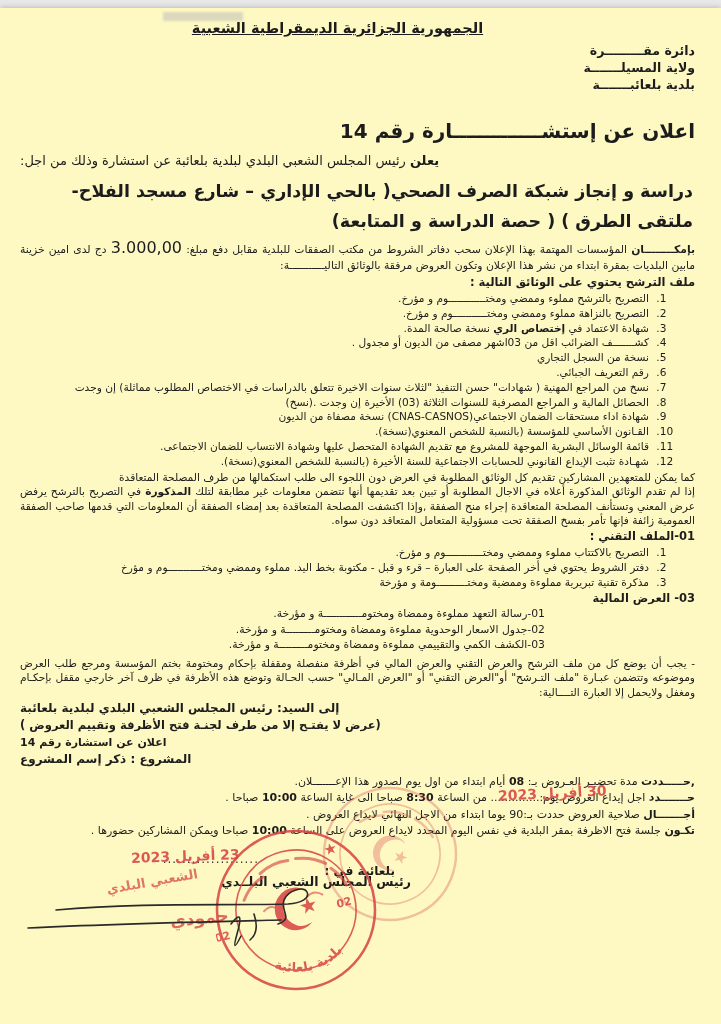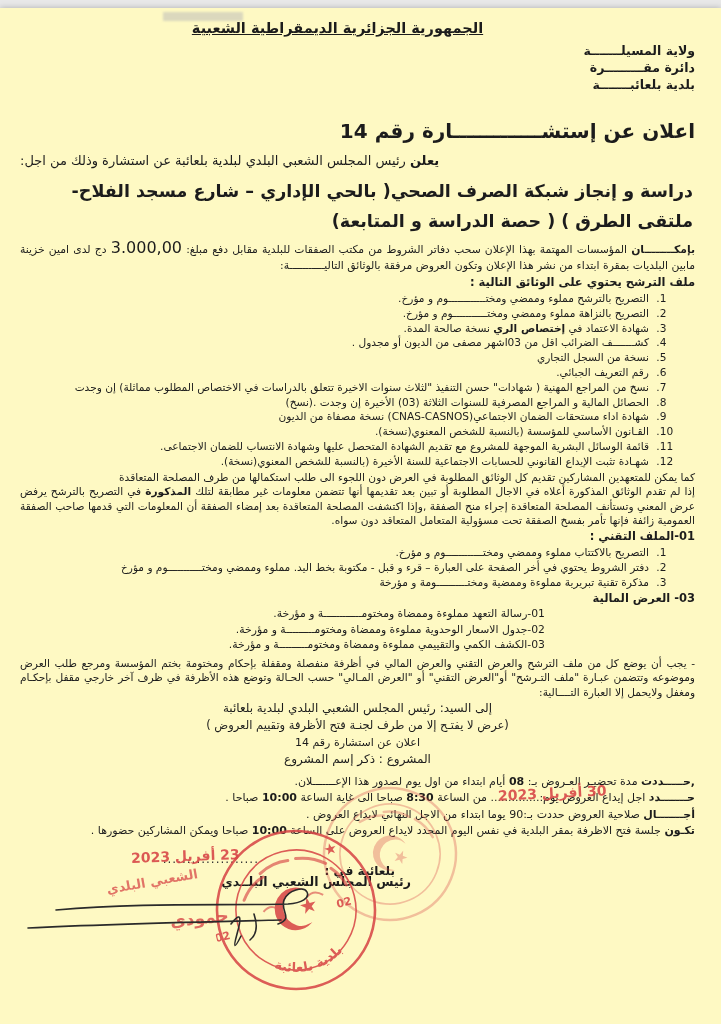--- a/index.html
+++ b/index.html
@@ -24,21 +24,21 @@
   }
   .p1{font-size:10.8px;line-height:16px;margin-top:4px;text-align:justify;}
   .p1 .lead{font-weight:bold;}
   .amount{font-size:16px;font-weight:500;}
   .sec-h{font-size:11.5px;font-weight:bold;line-height:16px;}
   ol{margin:1px 42px 1px 0;padding:0;}
   ol li{font-size:10.6px;line-height:14.8px;padding-right:4px;}
   .note,.para{font-size:10.6px;line-height:14.6px;text-align:justify;}
   .b{font-weight:bold;}
   .fin-line{font-size:10.8px;line-height:15.5px;margin-right:150px;}
-  .center-block{text-align:center;font-weight:normal;}
+  .center-block{text-align:left;font-weight:bold;}
   .center-block div{line-height:17px;}
   .addr-to{font-size:12px;}
   .addr-note{font-size:11.5px;}
   .addr-ann{font-size:11px;}
   .addr-proj{font-size:12px;}
   .dl{font-size:11px;line-height:16.5px;}
   .dl .lead{font-weight:bold;}
   .dots-wrap{position:relative;display:inline-block;}
   .hand{
     position:absolute;color:#d84848;font-weight:bold;font-size:14px;
@@ -65,22 +65,22 @@
 </head>
 <body>
 
 <div class="page">
   <div class="smudge"></div>
   <div class="content">
 
     <div class="country">الجمهورية الجزائرية  الديمقراطية الشعبية</div>
 
     <div class="admin">
+      <div>دائرة مقـــــــــرة</div>
       <div>ولاية المسيلـــــــة</div>
-      <div>دائرة مقـــــــــرة</div>
       <div>بلدية بلعائبـــــــة</div>
     </div>
 
     <div class="ann-title">اعلان عن إستشـــــــــــــارة رقم 14</div>
 
     <div class="intro"><span class="b">يعلن</span><span> رئيس المجلس الشعبي البلدي  لبلدية بلعائبة عن استشارة وذلك من اجل:</span></div>
 
     <div class="project">دراسة و إنجاز شبكة الصرف الصحي( بالحي الإداري – شارع  مسجد الفلاح-ملتقى الطرق ) ( حصة الدراسة و المتابعة)</div>
 
     <div class="p1"><span class="lead">بإمكــــــــان</span><span> المؤسسات المهتمة بهذا الإعلان سحب دفاتر الشروط من مكتب الصفقات للبلدية مقابل دفع مبلغ: </span><span class="amount">3.000,00</span><span> دج  لدى امين  خزينة مابين البلديات بمقرة ابتداء من نشر هذا الإعلان  وتكون العروض مرفقة بالوثائق التاليـــــــــــة:</span></div>

